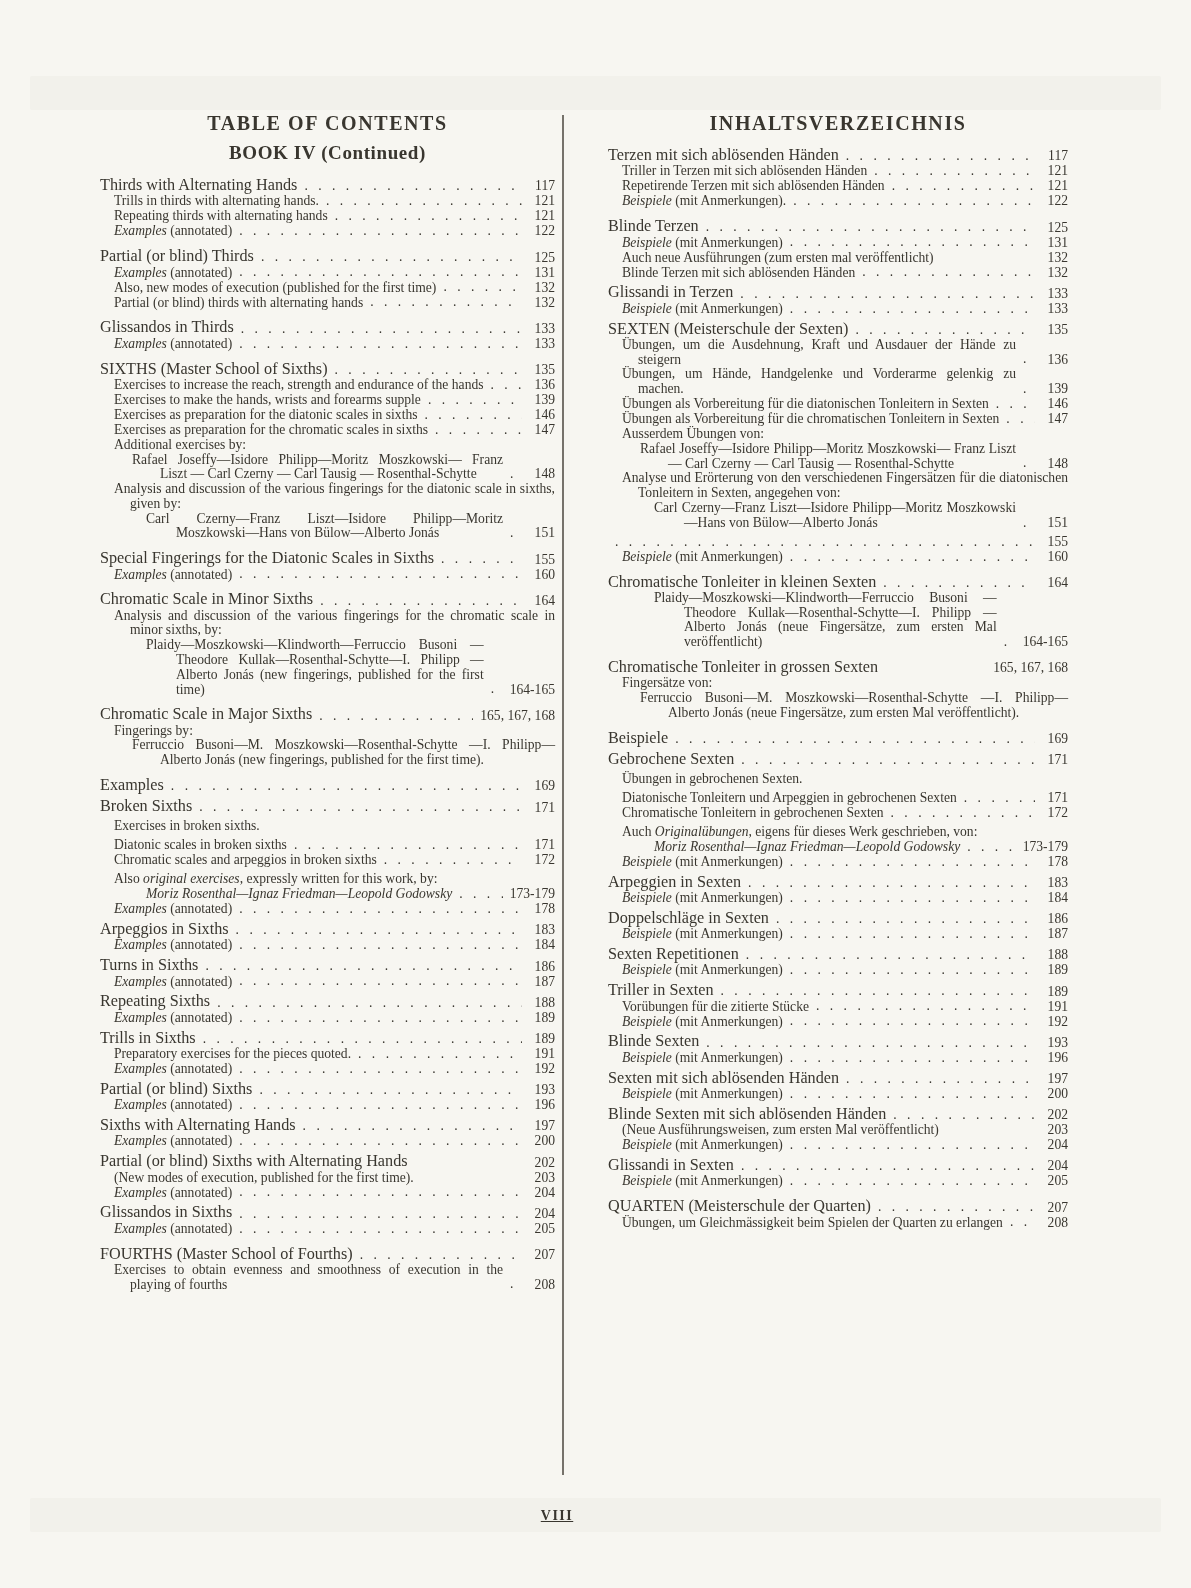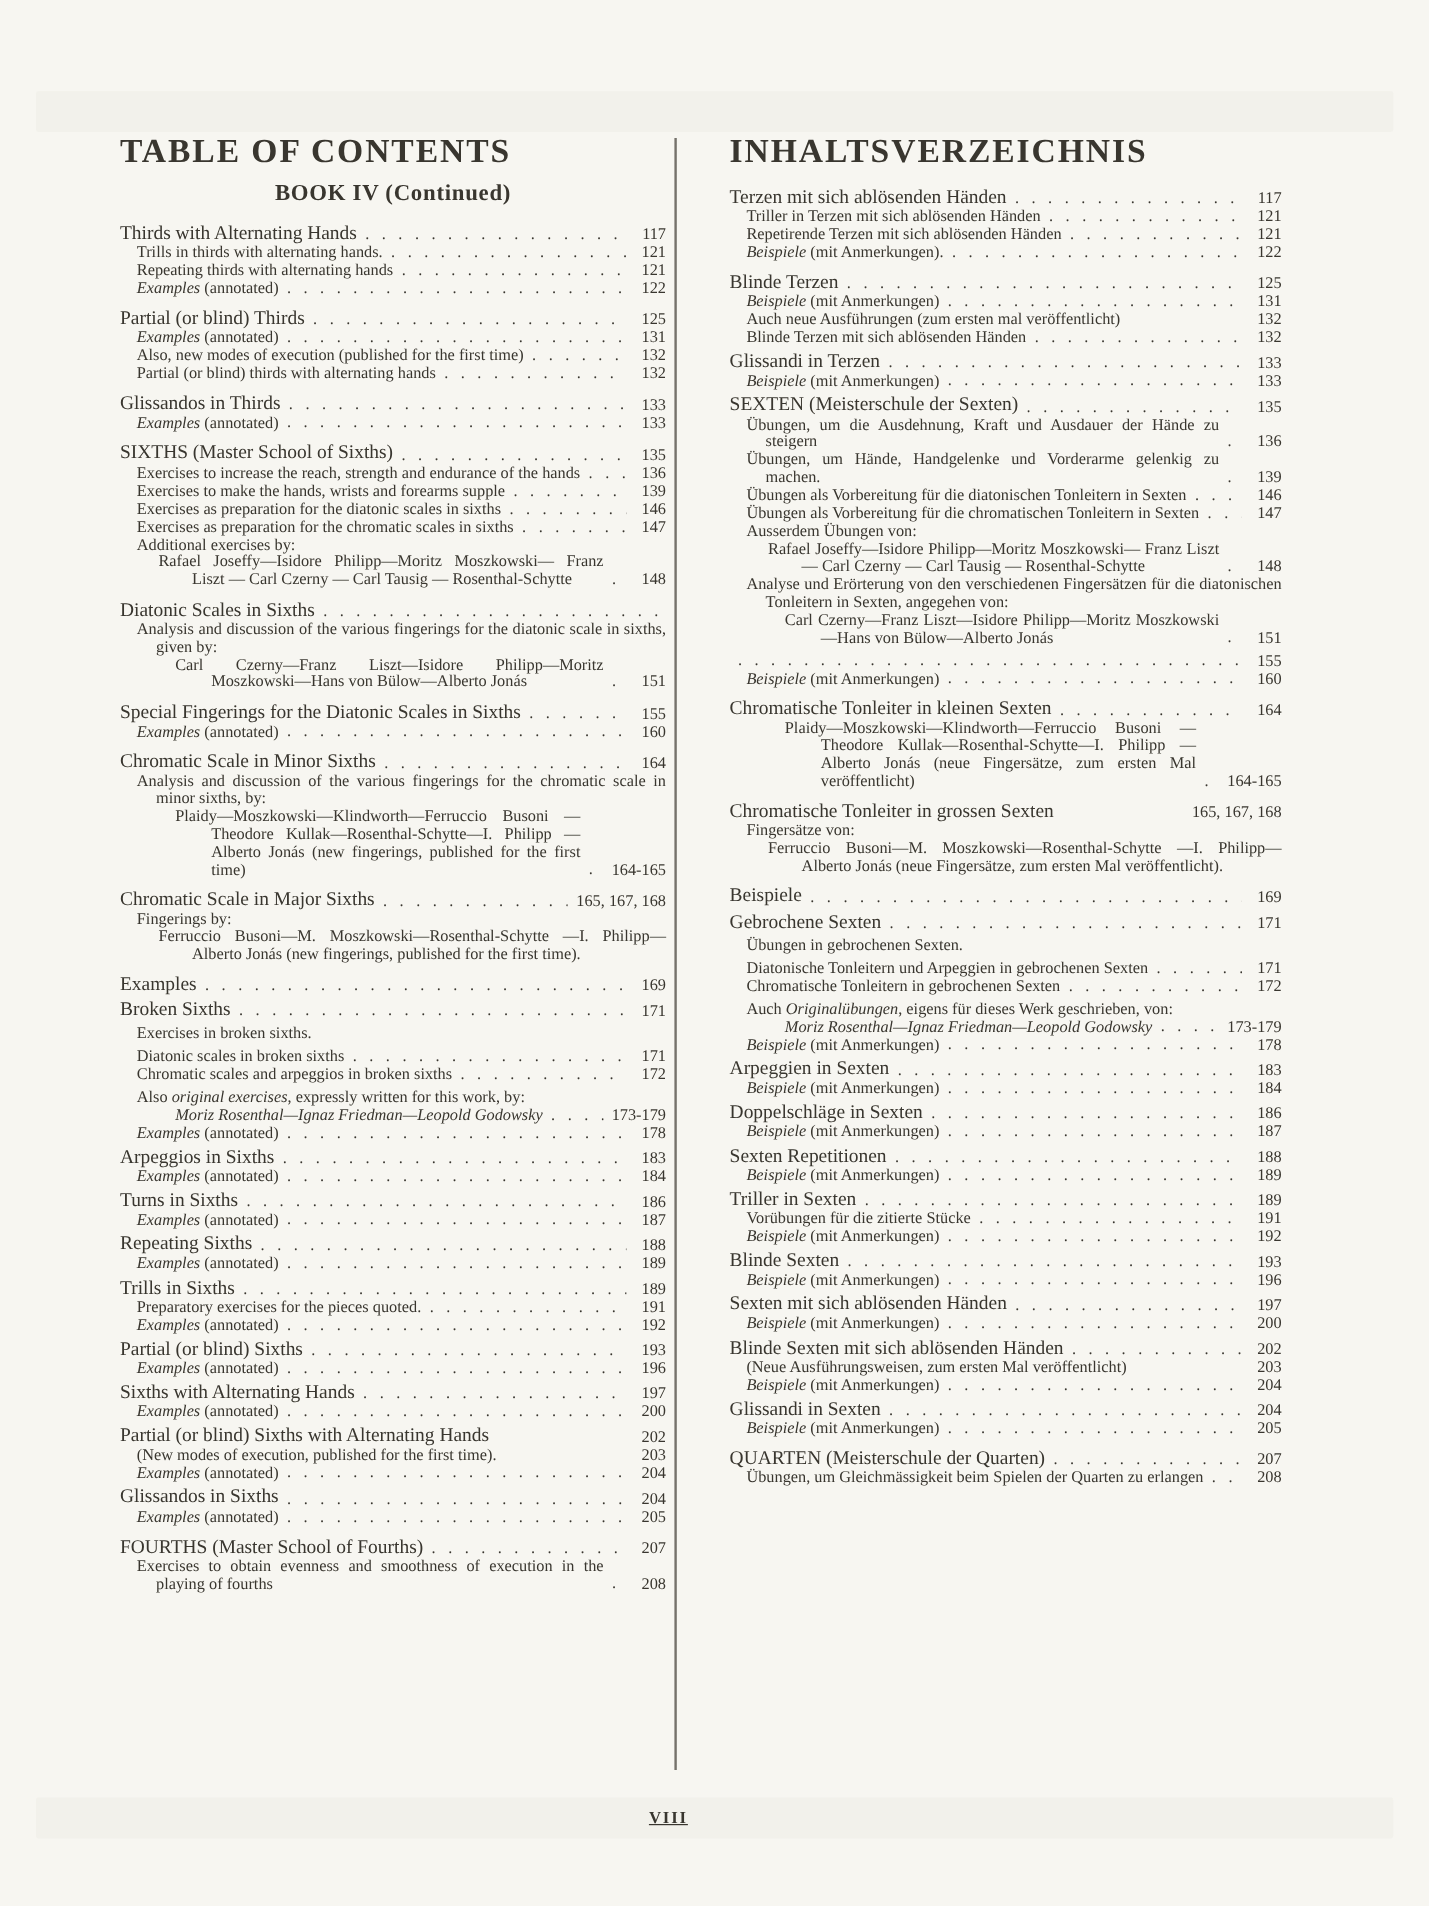--- a/index.html
+++ b/index.html
@@ -14,21 +14,21 @@
     background:var(--paper);color:var(--ink);
     font-family:"Liberation Serif","DejaVu Serif",serif;
   }
   .scan-band{position:absolute;left:30px;right:30px;height:34px;background:#e9e7df;opacity:.35;border-radius:2px;}
   #band-top{top:76px;}
   #band-bottom{top:1498px;}
   #divider{position:absolute;left:562px;top:115px;width:2px;height:1360px;background:var(--divider);opacity:.8;}
   .col{position:absolute;top:112px;}
   #col-left{left:100px;width:455px;}
   #col-right{left:608px;width:460px;}
-  .col-title{font-size:28px;font-weight:bold;letter-spacing:1.6px;line-height:1.1;}
+  .col-title{text-align:center;font-size:20px;font-weight:bold;letter-spacing:1.6px;line-height:1.1;}
   .col-subtitle{text-align:center;font-size:19px;font-weight:bold;letter-spacing:.6px;margin-top:9px;line-height:1.1;}
   .entries{margin-top:13px;}
   .entry{display:flex;align-items:flex-end;margin-top:0;}
   .L0{font-size:16.2px;line-height:17.2px;}
   .L1,.L2,.L3{font-size:13.6px;line-height:14.8px;}
   .g1{margin-top:4px;}
   .g2{margin-top:9px;}
   .label{flex:0 1 auto;text-align:justify;hyphens:auto;-webkit-hyphens:auto;}
   .L0>.label{padding-left:30px;text-indent:-30px;}
   .L1>.label{padding-left:30px;text-indent:-16px;}
@@ -130,24 +130,20 @@
         <span class="page">147</span>
       </div>
       <div class="entry L1">
         <span class="label"><span>Additional exercises by:</span></span>
       </div>
       <div class="entry L2">
         <span class="label"><span>Rafael Joseffy—Isidore Philipp—Moritz Moszkowski— Franz Liszt — Carl Czerny — Carl Tausig — Rosenthal-Schytte</span></span>
         <span class="leader"></span>
         <span class="page">148</span>
       </div>
-      <div class="entry L0 g2">
-        <span class="label"><span>Diatonic Scales in Sixths</span></span>
-        <span class="leader"></span>
-      </div>
       <div class="entry L1">
         <span class="label"><span>Analysis and discussion of the various fingerings for the diatonic scale in sixths, given by:</span></span>
       </div>
       <div class="entry L3">
         <span class="label"><span>Carl Czerny—Franz Liszt—Isidore Philipp—Moritz Moszkowski—Hans von Bülow—Alberto Jonás</span></span>
         <span class="leader"></span>
         <span class="page">151</span>
       </div>
       <div class="entry L0 g2">
         <span class="label"><span>Special Fingerings for the Diatonic Scales in Sixths</span></span>

